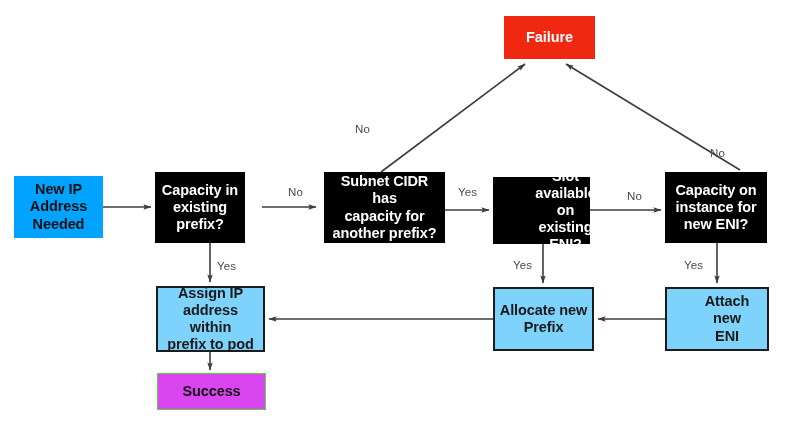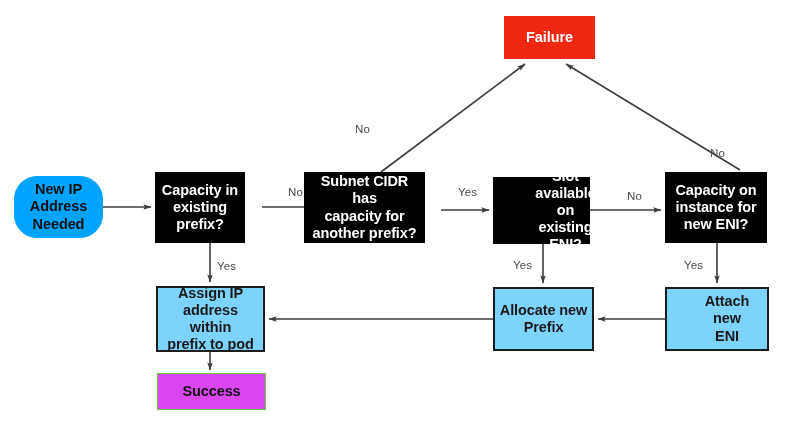--- a/index.html
+++ b/index.html
@@ -113,32 +113,32 @@
       <line x1="717" y1="243" x2="717" y2="283" marker-end="url(#arrow)"></line>
 
       <line x1="665" y1="319" x2="598" y2="319" marker-end="url(#arrow)"></line>
 
       <line x1="493" y1="319" x2="269" y2="319" marker-end="url(#arrow)"></line>
 
       <line x1="210" y1="352" x2="210" y2="370" marker-end="url(#arrow)"></line>
     </g>
   </svg>
 
-  <div class="node node-start" style="left:14px; top:176px; width:89px; height:62px;border-radius:23px;">
+  <div class="node node-start" style="left:14px; top:176px; width:89px; height:62px;">
     <span class="lbl">New IP
 Address
 Needed</span>
   </div>
 
   <div class="node node-decision" style="left:155px; top:172px; width:90px; height:71px;">
     <span class="lbl">Capacity in
 existing prefix?</span>
   </div>
 
-  <div class="node node-decision" style="left:304px; top:172px; width:121px; height:71px;">
+  <div class="node node-decision" style="left:324px; top:172px; width:121px; height:71px;">
     <span class="lbl">Subnet CIDR has
 capacity for
 another prefix?</span>
   </div>
 
   <div class="node node-decision" style="left:493px; top:177px; width:97px; height:67px;padding-left:48px;">
     <span class="lbl">Slot available
 on existing
 ENI?</span>
   </div>

